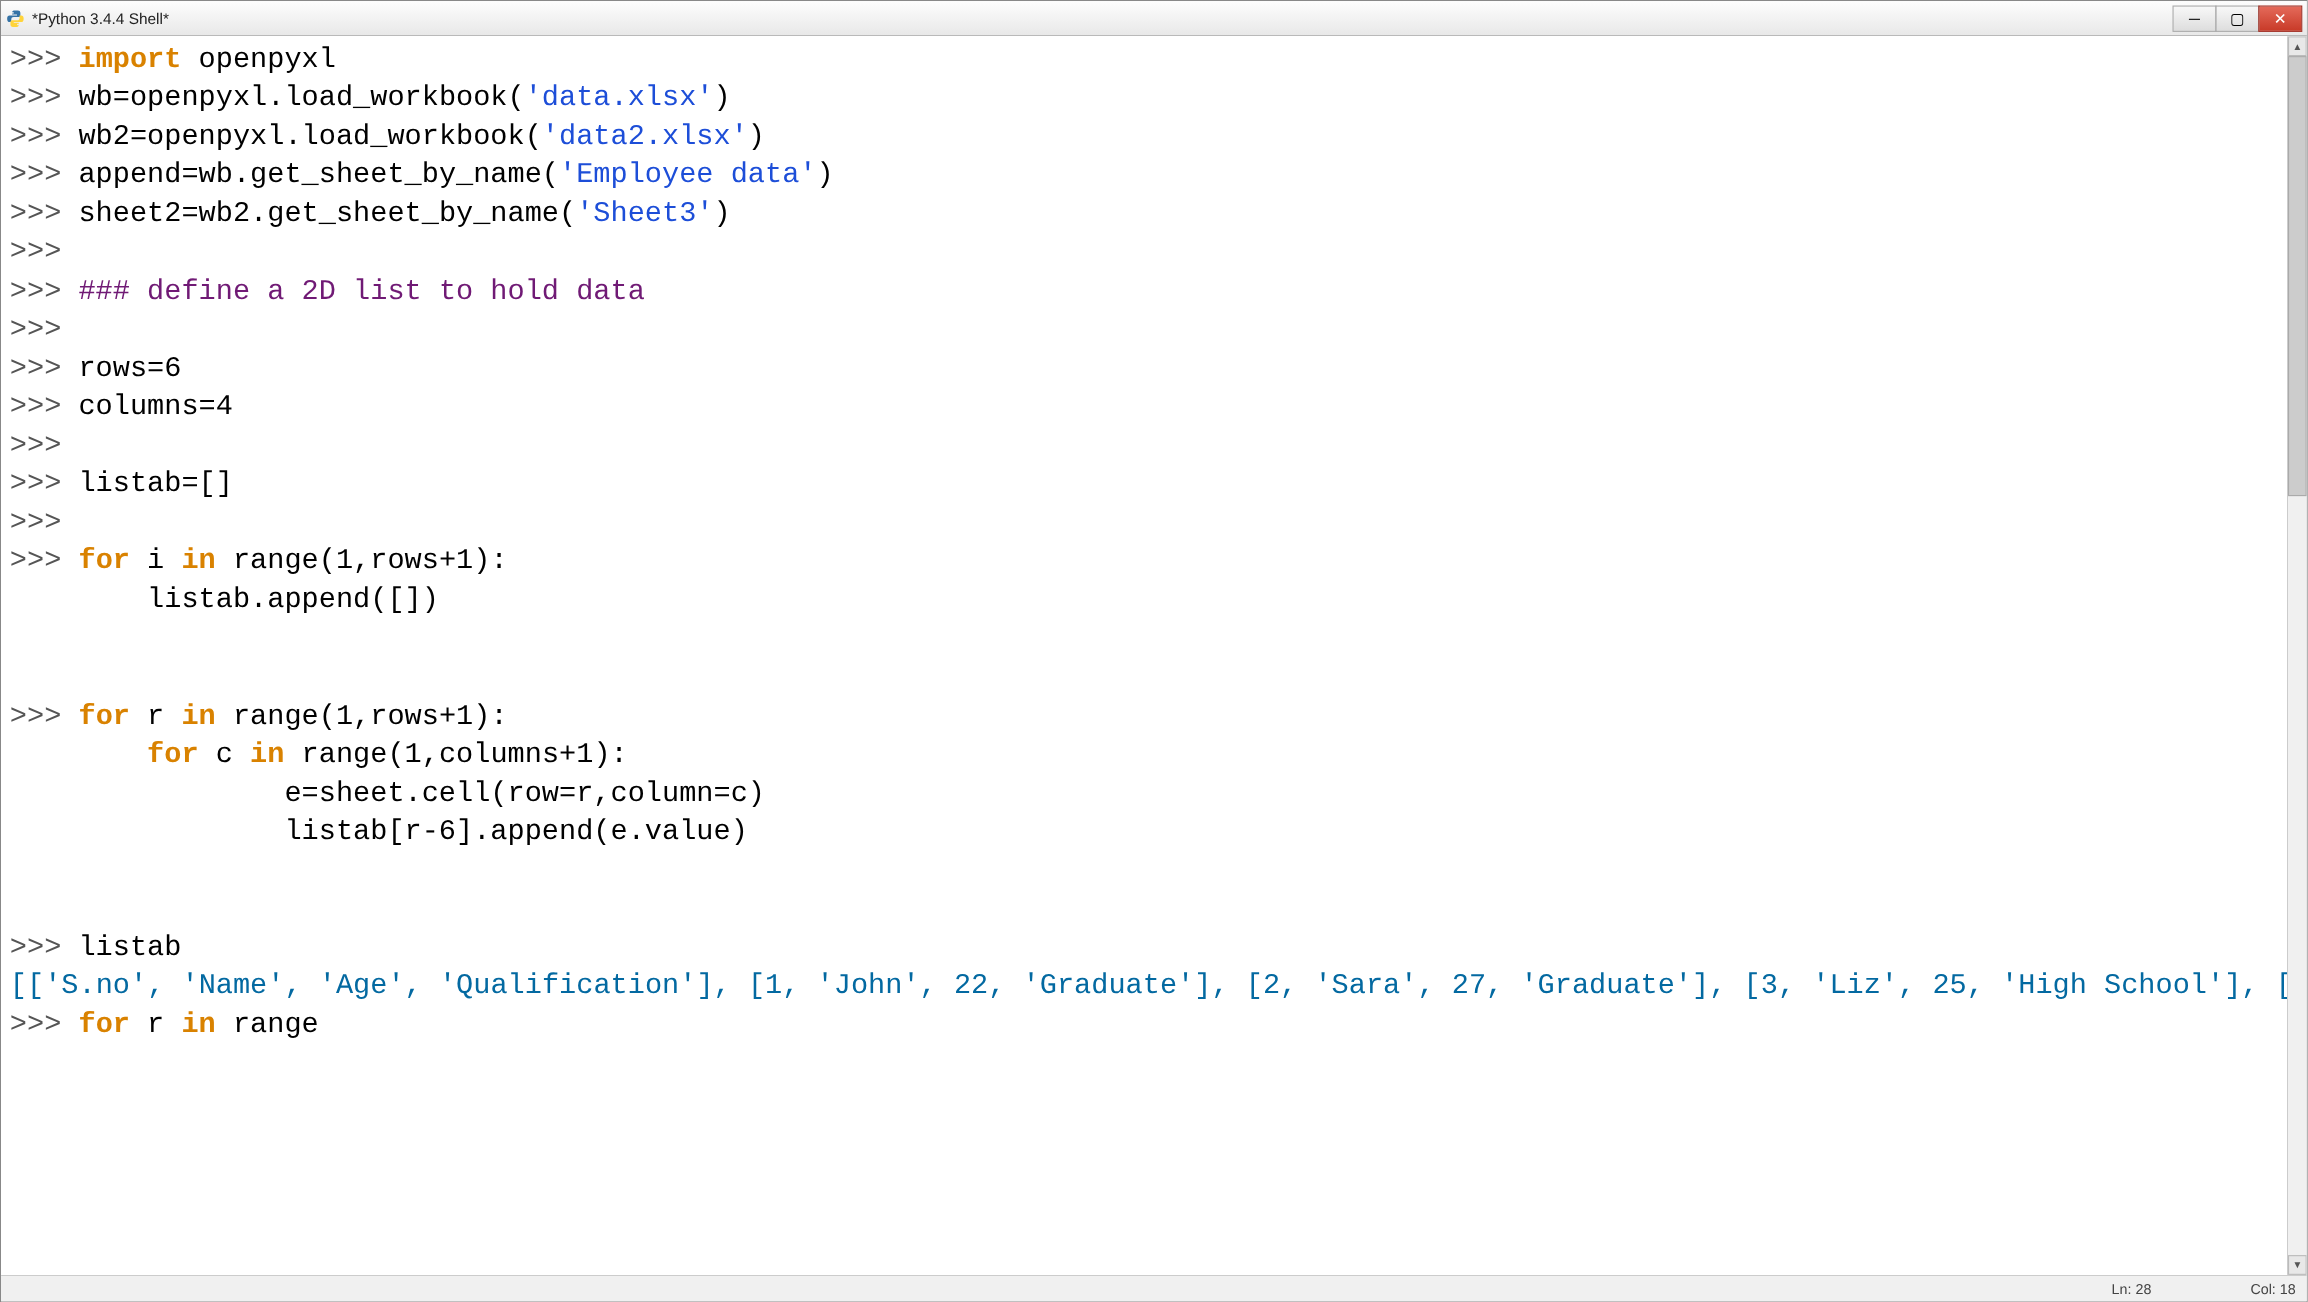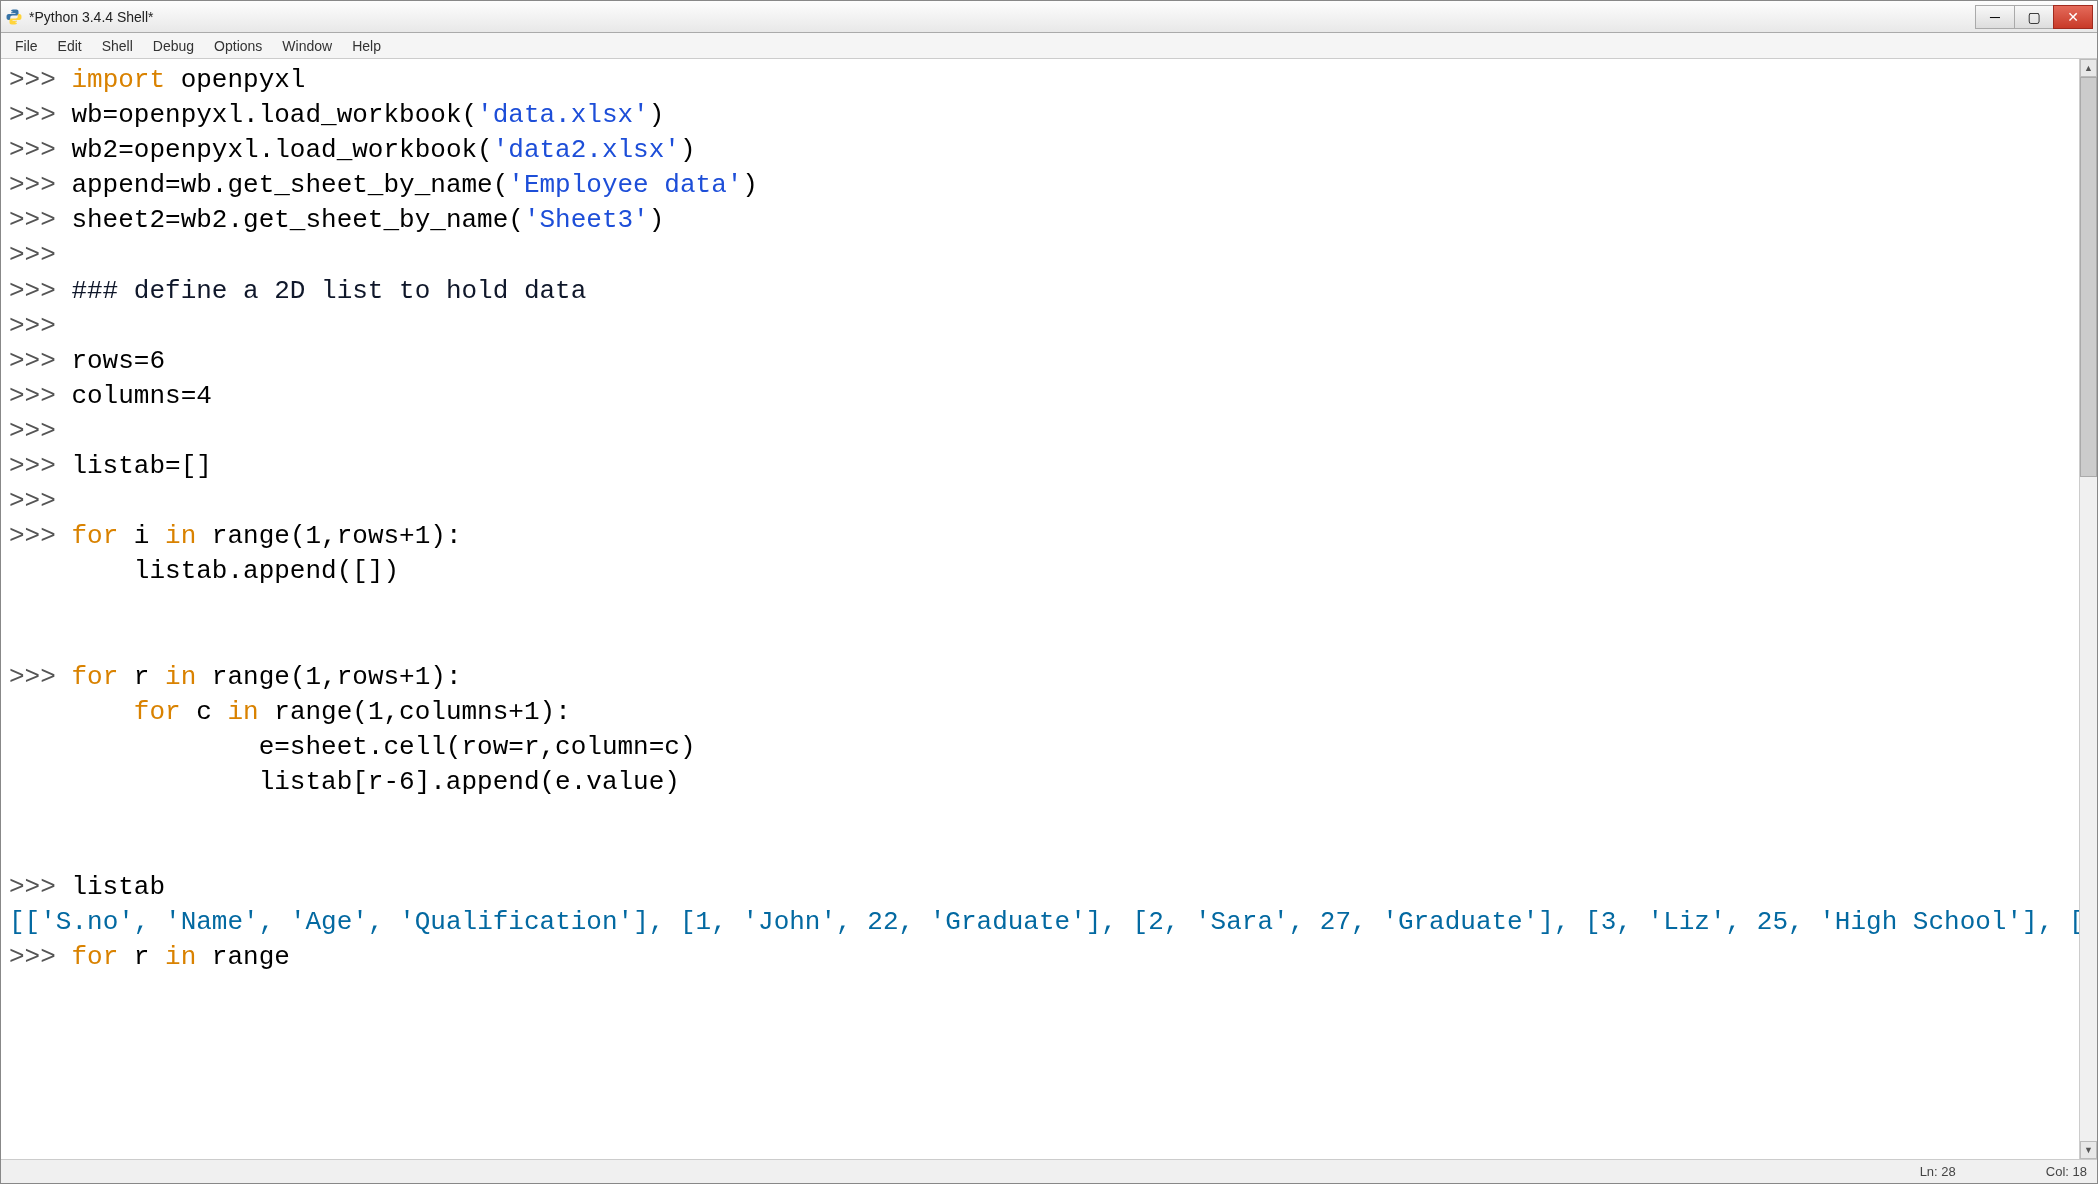--- a/index.html
+++ b/index.html
@@ -132,23 +132,23 @@
   border-top: 1px solid #ccc;
   display: flex;
   justify-content: flex-end;
   align-items: center;
   padding: 0 10px;
   font-size: 13px;
   color: #444;
   gap: 40px;
 }
 .pp { color: #555; }
-.kw { color: #d98200; }
+.kw { color: #d98200; font-weight: bold; }
 .str { color: #1d4ed8; }
-.cmt { color: #0f172a; }
+.cmt { color: #701a75; }
 .lit { color: #0369a1; text-align: center; }
 </style>
 </head>
 <body>
 
 <div class="window">
   <div class="titlebar">
     <span class="app-icon">
       <svg viewBox="0 0 24 24">
           <path fill="#3673a6" d="M11 2c-3 0-3 2-3 3v2h6v1H5c-2 0-3 1-3 4s1 4 3 4h2v-3c0-2 1-3 3-3h6c1 0 2-1 2-2V5c0-2-1-3-3-3h-4zm-2 2a1 1 0 110 2 1 1 0 010-2z"></path>
@@ -156,29 +156,20 @@
         </svg>
     </span>
     <span class="title-text">*Python 3.4.4 Shell*</span>
     <div class="win-controls">
       <div class="win-btn">─</div>
       <div class="win-btn">▢</div>
       <div class="win-btn close">✕</div>
     </div>
   </div>
 
-  <div class="menubar">
-    <div class="menu-item">File</div>
-    <div class="menu-item">Edit</div>
-    <div class="menu-item">Shell</div>
-    <div class="menu-item">Debug</div>
-    <div class="menu-item">Options</div>
-    <div class="menu-item">Window</div>
-    <div class="menu-item">Help</div>
-  </div>
 
   <div class="content-wrap">
     <div class="editor"><span class="pp">&gt;&gt;&gt;</span> <span class="kw">import</span><span> openpyxl</span>
 <span class="pp">&gt;&gt;&gt;</span><span> wb=openpyxl.load_workbook(</span><span class="str">'data.xlsx'</span><span>)</span>
 <span class="pp">&gt;&gt;&gt;</span><span> wb2=openpyxl.load_workbook(</span><span class="str">'data2.xlsx'</span><span>)</span>
 <span class="pp">&gt;&gt;&gt;</span><span> append=wb.get_sheet_by_name(</span><span class="str">'Employee data'</span><span>)</span>
 <span class="pp">&gt;&gt;&gt;</span><span> sheet2=wb2.get_sheet_by_name(</span><span class="str">'Sheet3'</span><span>)</span>
 <span class="pp">&gt;&gt;&gt;</span>
 <span class="pp">&gt;&gt;&gt;</span><span class="cmt"> ### define a 2D list to hold data</span>
 <span class="pp">&gt;&gt;&gt;</span>

